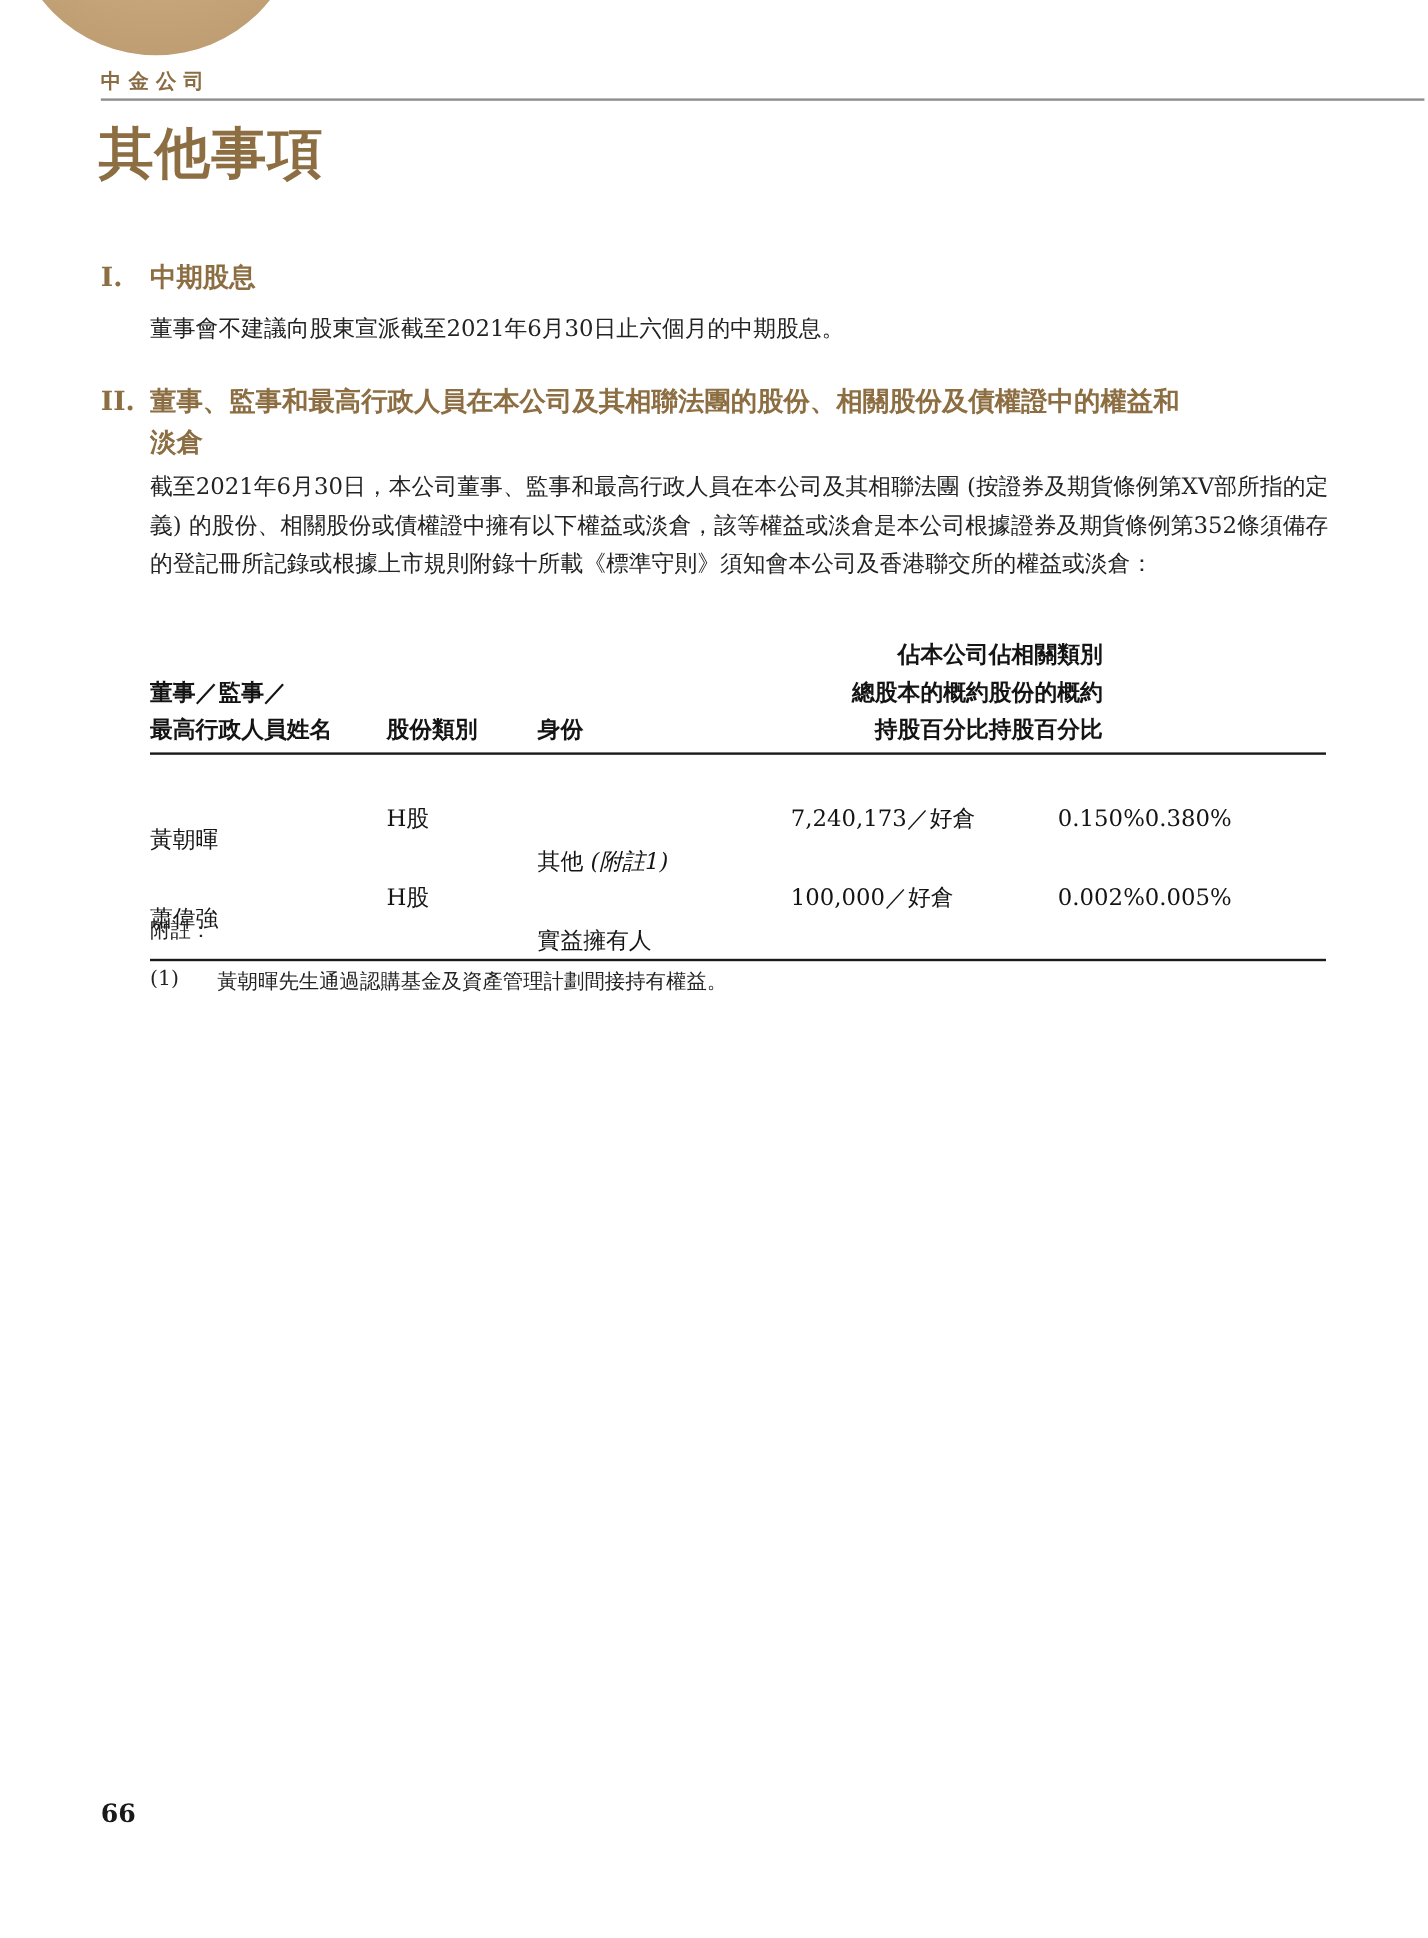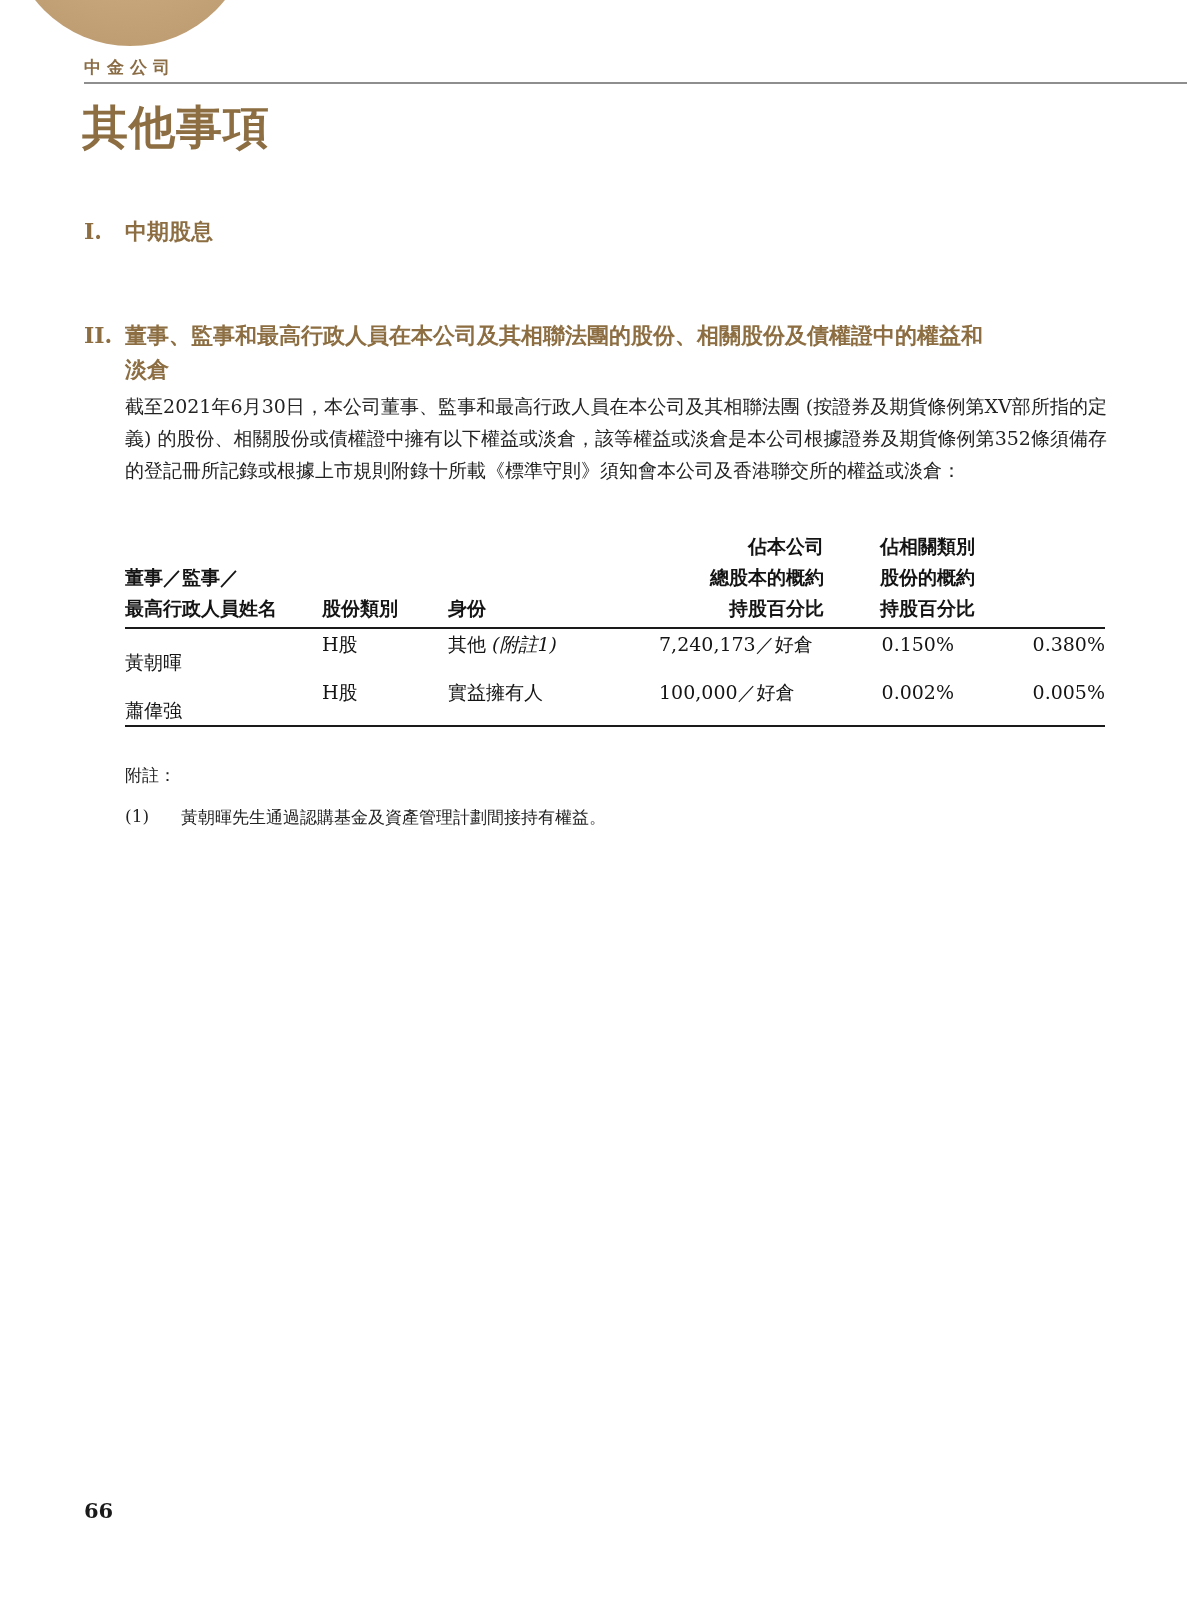--- a/index.html
+++ b/index.html
@@ -49,31 +49,31 @@
   .sec2-body { top: 390px; text-align: justify; }
 
   
   .t-wrap { position: absolute; left: 125px; top: 531px; width: 980px; color: #141414; }
   .t-head {
     display: flex; align-items: flex-end;
     font-weight: bold; font-size: 19px; line-height: 31px;
     padding-bottom: 3px; border-bottom: 2.5px solid #1a1a1a;
   }
   .t-rows {
-    border-bottom: 2.5px solid #1a1a1a;
+    padding-top: 38px; border-bottom: 2.5px solid #1a1a1a;
     font-size: 19px; line-height: 30px;
   }
   .t-row { display: flex; }
   .cell { overflow: visible; white-space: nowrap; }
   .c1 { width: 197px; text-align: left; margin-top: 18px; }
   .c2 { width: 126px; text-align: left; }
-  .c3 { width: 211px; text-align: left; }
+  .c3 { width: 211px; text-align: left; margin-top: 36px; }
   .c4 { width: 130px; text-align: right; }
   .c5 { width: 165px; text-align: right; }
-  .c6 { width: 151px; text-align: right; }
+  .c6 { width: 151px; }
   .note-ref { font-style: italic; }
 
   
   .notes-label { position: absolute; left: 125px; top: 764px; font-size: 17px; color: #232323; }
   .note-item {
     position: absolute; left: 125px; top: 806px; width: 982px;
     display: flex; font-size: 17px; color: #232323;
   }
   .note-item .note-num { width: 56px; flex: 0 0 56px; }
 
@@ -93,20 +93,21 @@
   <div class="brand">中金公司</div>
 
   <div class="header-rule"></div>
 
   <h1 class="page-title">其他事項</h1>
 
   <div class="section-head sec1">
     <span class="sec-num">I.</span>
     <span class="sec-title">中期股息</span>
   </div>
+  <p class="body-text sec1-body">董事會不建議向股東宣派截至2021年6月30日止六個月的中期股息。</p>
 
   <div class="section-head sec2">
     <span class="sec-num">II.</span>
     <span class="sec-title">董事、監事和最高行政人員在本公司及其相聯法團的股份、相關股份及債權證中的權益和
 淡倉</span>
   </div>
   <p class="body-text sec2-body">截至2021年6月30日，本公司董事、監事和最高行政人員在本公司及其相聯法團 (按證券及期貨條例第XV部所指的定義) 的股份、相關股份或債權證中擁有以下權益或淡倉，該等權益或淡倉是本公司根據證券及期貨條例第352條須備存的登記冊所記錄或根據上市規則附錄十所載《標準守則》須知會本公司及香港聯交所的權益或淡倉：</p>
 
   <div class="t-wrap">
     <div class="t-head">

